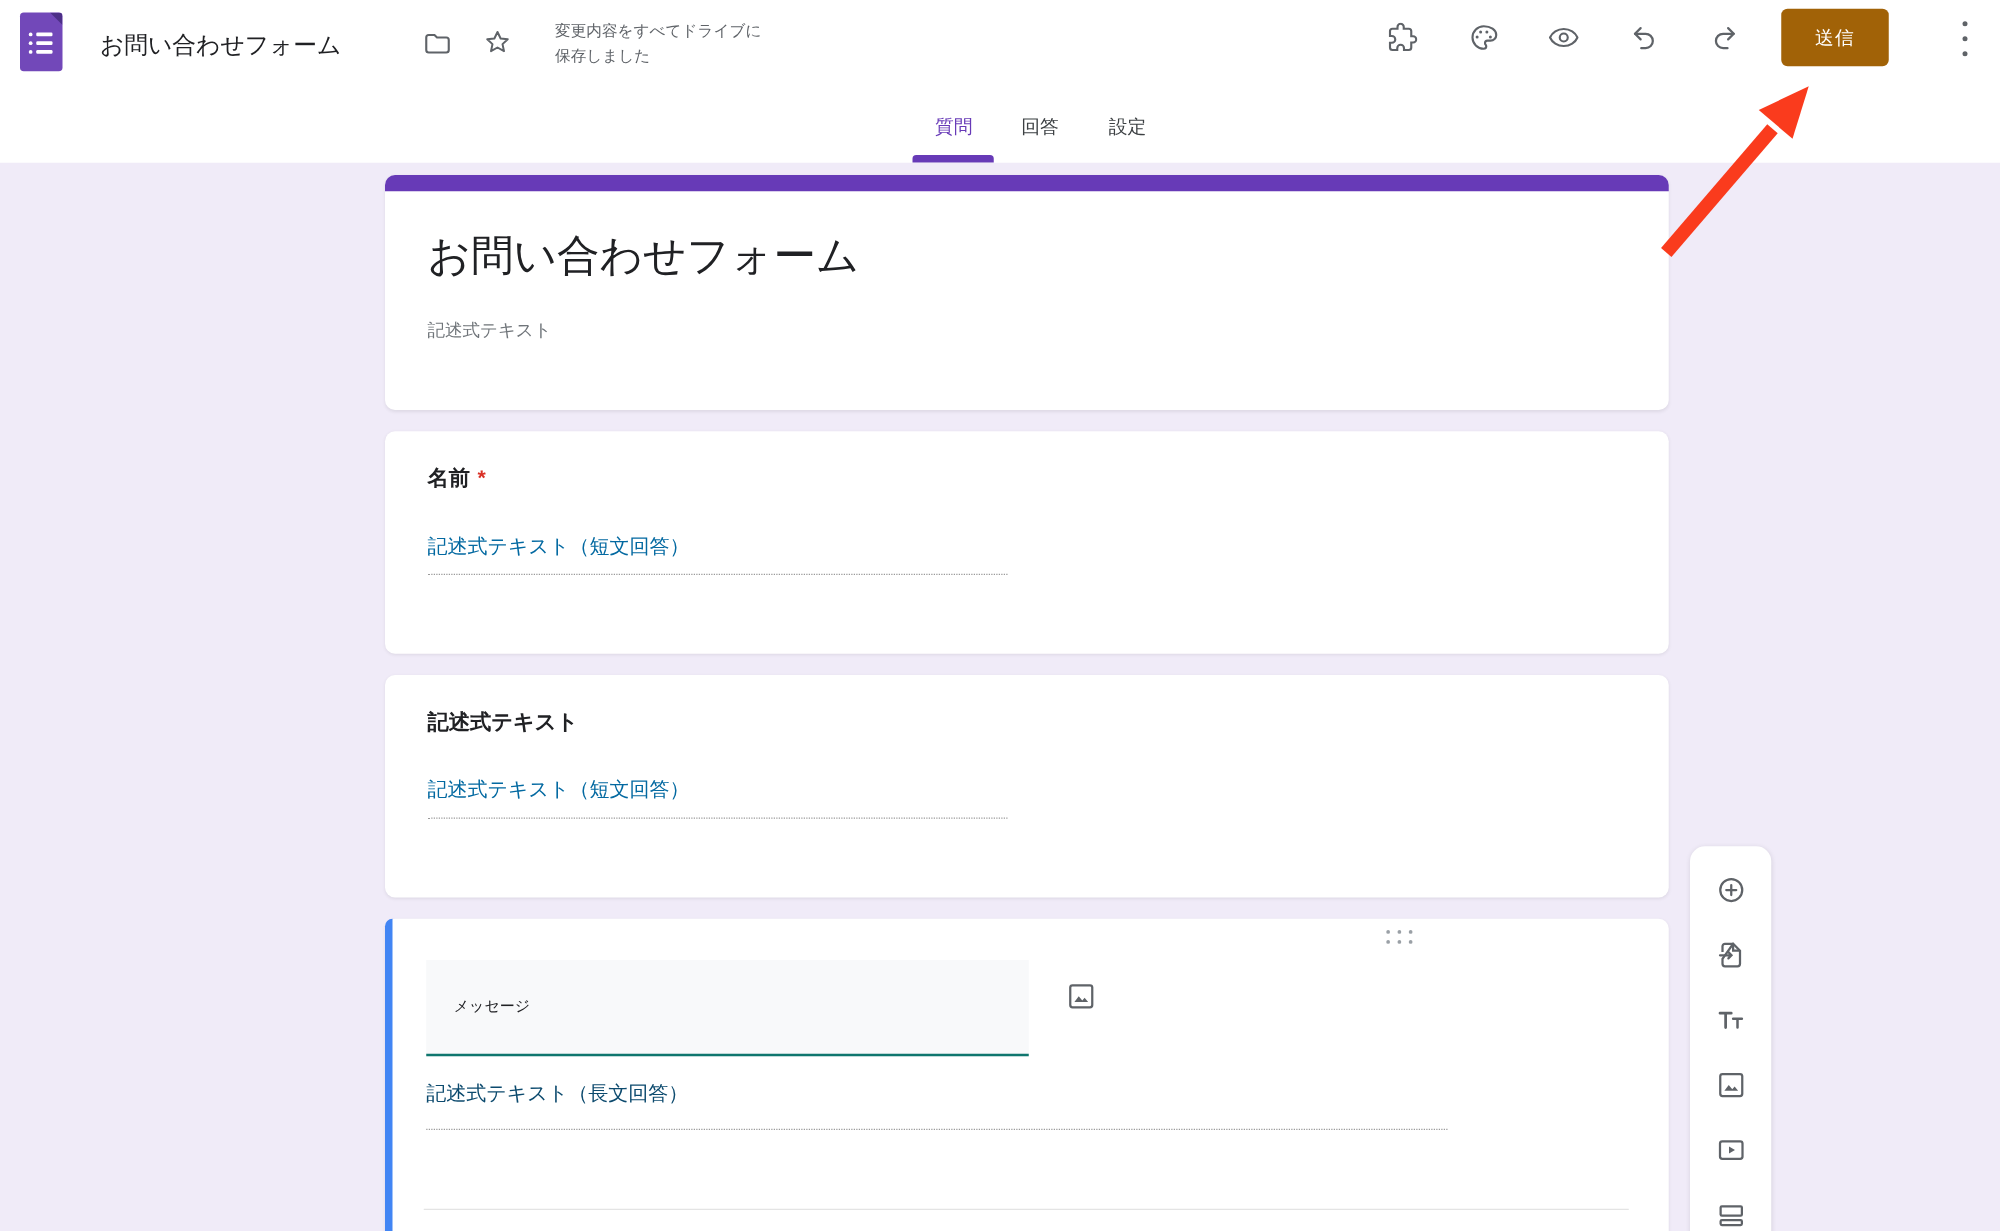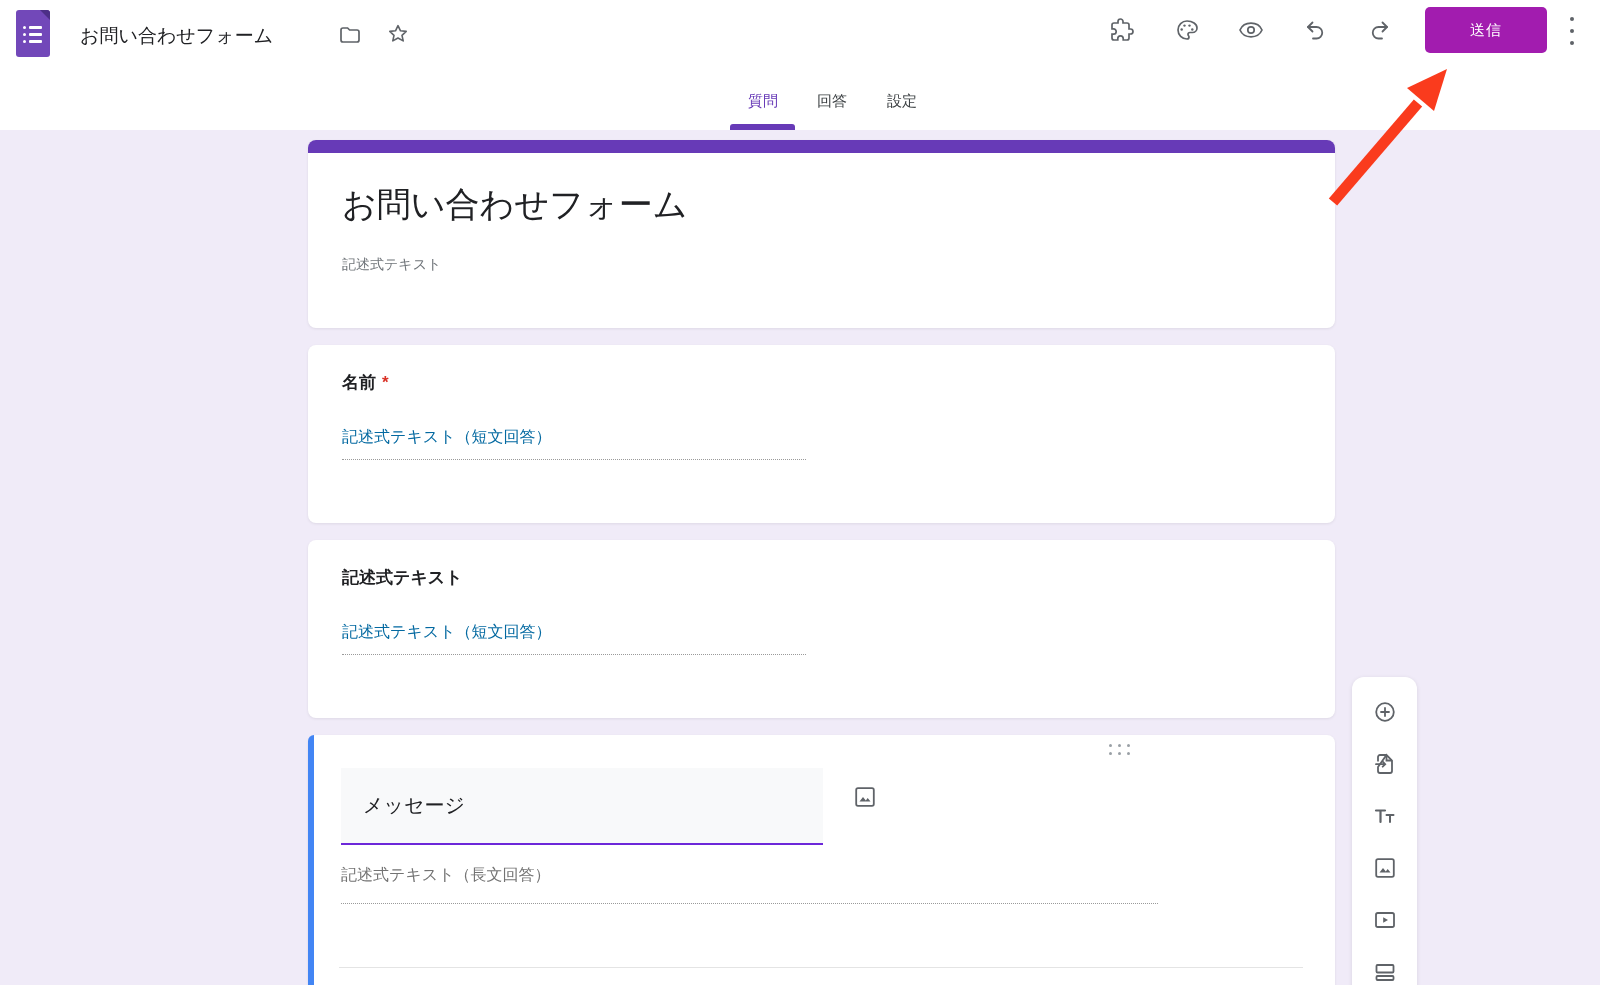--- a/index.html
+++ b/index.html
@@ -14,21 +14,21 @@
      border-left:10px solid transparent; border-top:10px solid #4c2f87; border-radius:0 3px 0 0; }
   .forms-logo .row { position:absolute; left:7px; height:3px; display:flex; align-items:center; gap:3px; }
   .forms-logo .row .dot { width:3px; height:3px; background:#fff; border-radius:50%; }
   .forms-logo .row .bar { width:13px; height:3px; background:#fff; border-radius:1px; }
   .header-title { position:absolute; left:80px; top:23px; font-size:19px; color:#202124; }
   .icon-24 { width:24px; height:24px; display:block; }
   .folder-btn { position:absolute; left:338px; top:23px; cursor:pointer; }
   .star-btn { position:absolute; left:386px; top:22px; cursor:pointer; }
   .saved-status { position:absolute; left:444px; top:15px; font-size:12.5px; line-height:20px; color:#5f6368; }
   .action-btn { position:absolute; top:18px; cursor:pointer; }
-  .send-btn { position:absolute; left:1425px; top:7px; width:122px; height:46px; background:#a21caf;
+  .send-btn { position:absolute; left:1425px; top:7px; width:86px; height:46px; background:#a16207;
      color:#fff; font-size:15px; border:none; border-radius:5px; cursor:pointer;
      font-family:Liberation Mono, monospace; letter-spacing:1px; }
   .kebab { position:absolute; left:1566px; top:17px; width:12px; height:28px; display:flex;
      flex-direction:column; align-items:center; justify-content:space-between; cursor:pointer; }
   .kebab i { width:4px; height:4px; background:#5f6368; border-radius:50%; }
 
   
   .tab { position:absolute; top:92px; font-size:15px; color:#3c4043; cursor:pointer; transform:translateX(-50%); }
   .tab.active { color:#673ab7; }
   .tab-underline { position:absolute; left:730px; top:124px; width:65px; height:6px;
@@ -51,31 +51,31 @@
   .q-placeholder { position:absolute; left:34px; top:82px; font-size:16px; color:#0369a1; }
   .dotted-line { position:absolute; left:34px; top:114px; width:464px; border-bottom:1px dotted #9a9a9a; }
 
   .q-card-3 { top:735px; height:250px; border-radius:8px 8px 0 0; }
   .q-card-3 .blue-edge { position:absolute; left:0; top:0; width:6px; height:100%;
      background:#4285f4; border-radius:8px 0 0 0; }
   .drag-dots { position:absolute; left:801px; top:9px; display:grid;
      grid-template-columns:repeat(3,3px); grid-gap:5px 6px; cursor:grab; }
   .drag-dots i { width:3px; height:3px; background:#9aa0a6; border-radius:50%; }
   .q-title-input { position:absolute; left:33px; top:33px; width:482px; height:77px;
-     background:#f8f9fa; border-bottom:2px solid #6d28d9; display:flex; align-items:center;
-     padding-left:22px; font-size:20px; color:#202124; cursor:text; }
+     background:#f8f9fa; border-bottom:2px solid #0f766e; display:flex; align-items:center;
+     padding-left:22px; font-size:12px; color:#202124; cursor:text; }
   .inline-img-btn { position:absolute; left:545px; top:50px; cursor:pointer; }
   .type-dropdown { position:absolute; left:599px; top:32px; width:376px; height:66px;
      background:#fff; border:1px solid #dadce0; border-radius:4px; display:flex;
      align-items:center; cursor:pointer; }
   .type-dropdown .para-icon { margin-left:22px; }
   .type-dropdown .type-label { margin-left:16px; font-size:15px; color:#3c4043; }
   .type-dropdown .caret { margin-left:auto; margin-right:18px; width:0; height:0;
      border-left:5px solid transparent; border-right:5px solid transparent; border-top:6px solid #5f6368; }
-  .q3-placeholder { position:absolute; left:33px; top:130px; font-size:16px; color:#737373;font-family:Liberation Mono, monospace; }
+  .q3-placeholder { position:absolute; left:33px; top:130px; font-size:16px; color:#0c4a6e;font-family:Liberation Mono, monospace; }
   .q3-dotted { position:absolute; left:33px; top:168px; width:817px; border-bottom:1px dotted #9a9a9a; }
   .q3-divider { position:absolute; left:31px; top:232px; width:964px; border-bottom:1px solid #e4e4e4; }
 
   
   .side-toolbar { position:absolute; left:1352px; top:677px; width:65px; height:340px;
      background:#fff; border-radius:12px; box-shadow:0 1px 4px rgba(0,0,0,.1); z-index:3;
      display:flex; flex-direction:column; align-items:center; padding-top:23px; gap:28px; }
   .tool-btn { width:24px; height:24px; cursor:pointer; }
 
   
@@ -110,20 +110,24 @@
       <svg class="icon-24" viewBox="0 0 24 24">
           <path d="M3 7a2 2 0 0 1 2-2h4.6l2 2H19a2 2 0 0 1 2 2v8a2 2 0 0 1-2 2H5a2 2 0 0 1-2-2z" fill="none" stroke="#5f6368" stroke-width="1.7"></path>
         </svg>
     </span>
     <span class="star-btn">
       <svg class="icon-24" viewBox="0 0 24 24">
           <path d="M12 3.6l2.5 5.2 5.7.6-4.2 3.9 1.2 5.6L12 16l-5.2 2.9 1.2-5.6-4.2-3.9 5.7-.6z" fill="none" stroke="#5f6368" stroke-width="1.6" stroke-linejoin="round"></path>
         </svg>
     </span>
 
+    <div class="saved-status">
+      <div>変更内容をすべてドライブに</div>
+      <div>保存しました</div>
+    </div>
 
     <span class="action-btn" style="left:1110px;">
       <svg class="icon-24" viewBox="0 0 24 24">
           <path d="M20.5 11H19V7a2 2 0 0 0-2-2h-4V3.5a2.5 2.5 0 0 0-5 0V5H4a2 2 0 0 0-2 2v3.8h1.5a2.7 2.7 0 0 1 0 5.4H2V20a2 2 0 0 0 2 2h3.8v-1.5a2.7 2.7 0 0 1 5.4 0V22H17a2 2 0 0 0 2-2v-4h1.5a2.5 2.5 0 0 0 0-5z" fill="none" stroke="#5f6368" stroke-width="1.7"></path>
         </svg>
     </span>
     <span class="action-btn" style="left:1175px;">
       <svg class="icon-24" viewBox="0 0 24 24">
           <path d="M12 3a9 9 0 0 0 0 18c1.2 0 2-.9 2-2 0-.5-.2-.9-.5-1.3-.3-.3-.5-.7-.5-1.2 0-1.1.9-2 2-2h2.4A4.6 4.6 0 0 0 22 9.9C22 6 17.5 3 12 3z" fill="none" stroke="#5f6368" stroke-width="1.7"></path>
           <circle cx="6.7" cy="11.5" r="1.2" fill="#5f6368"></circle>

